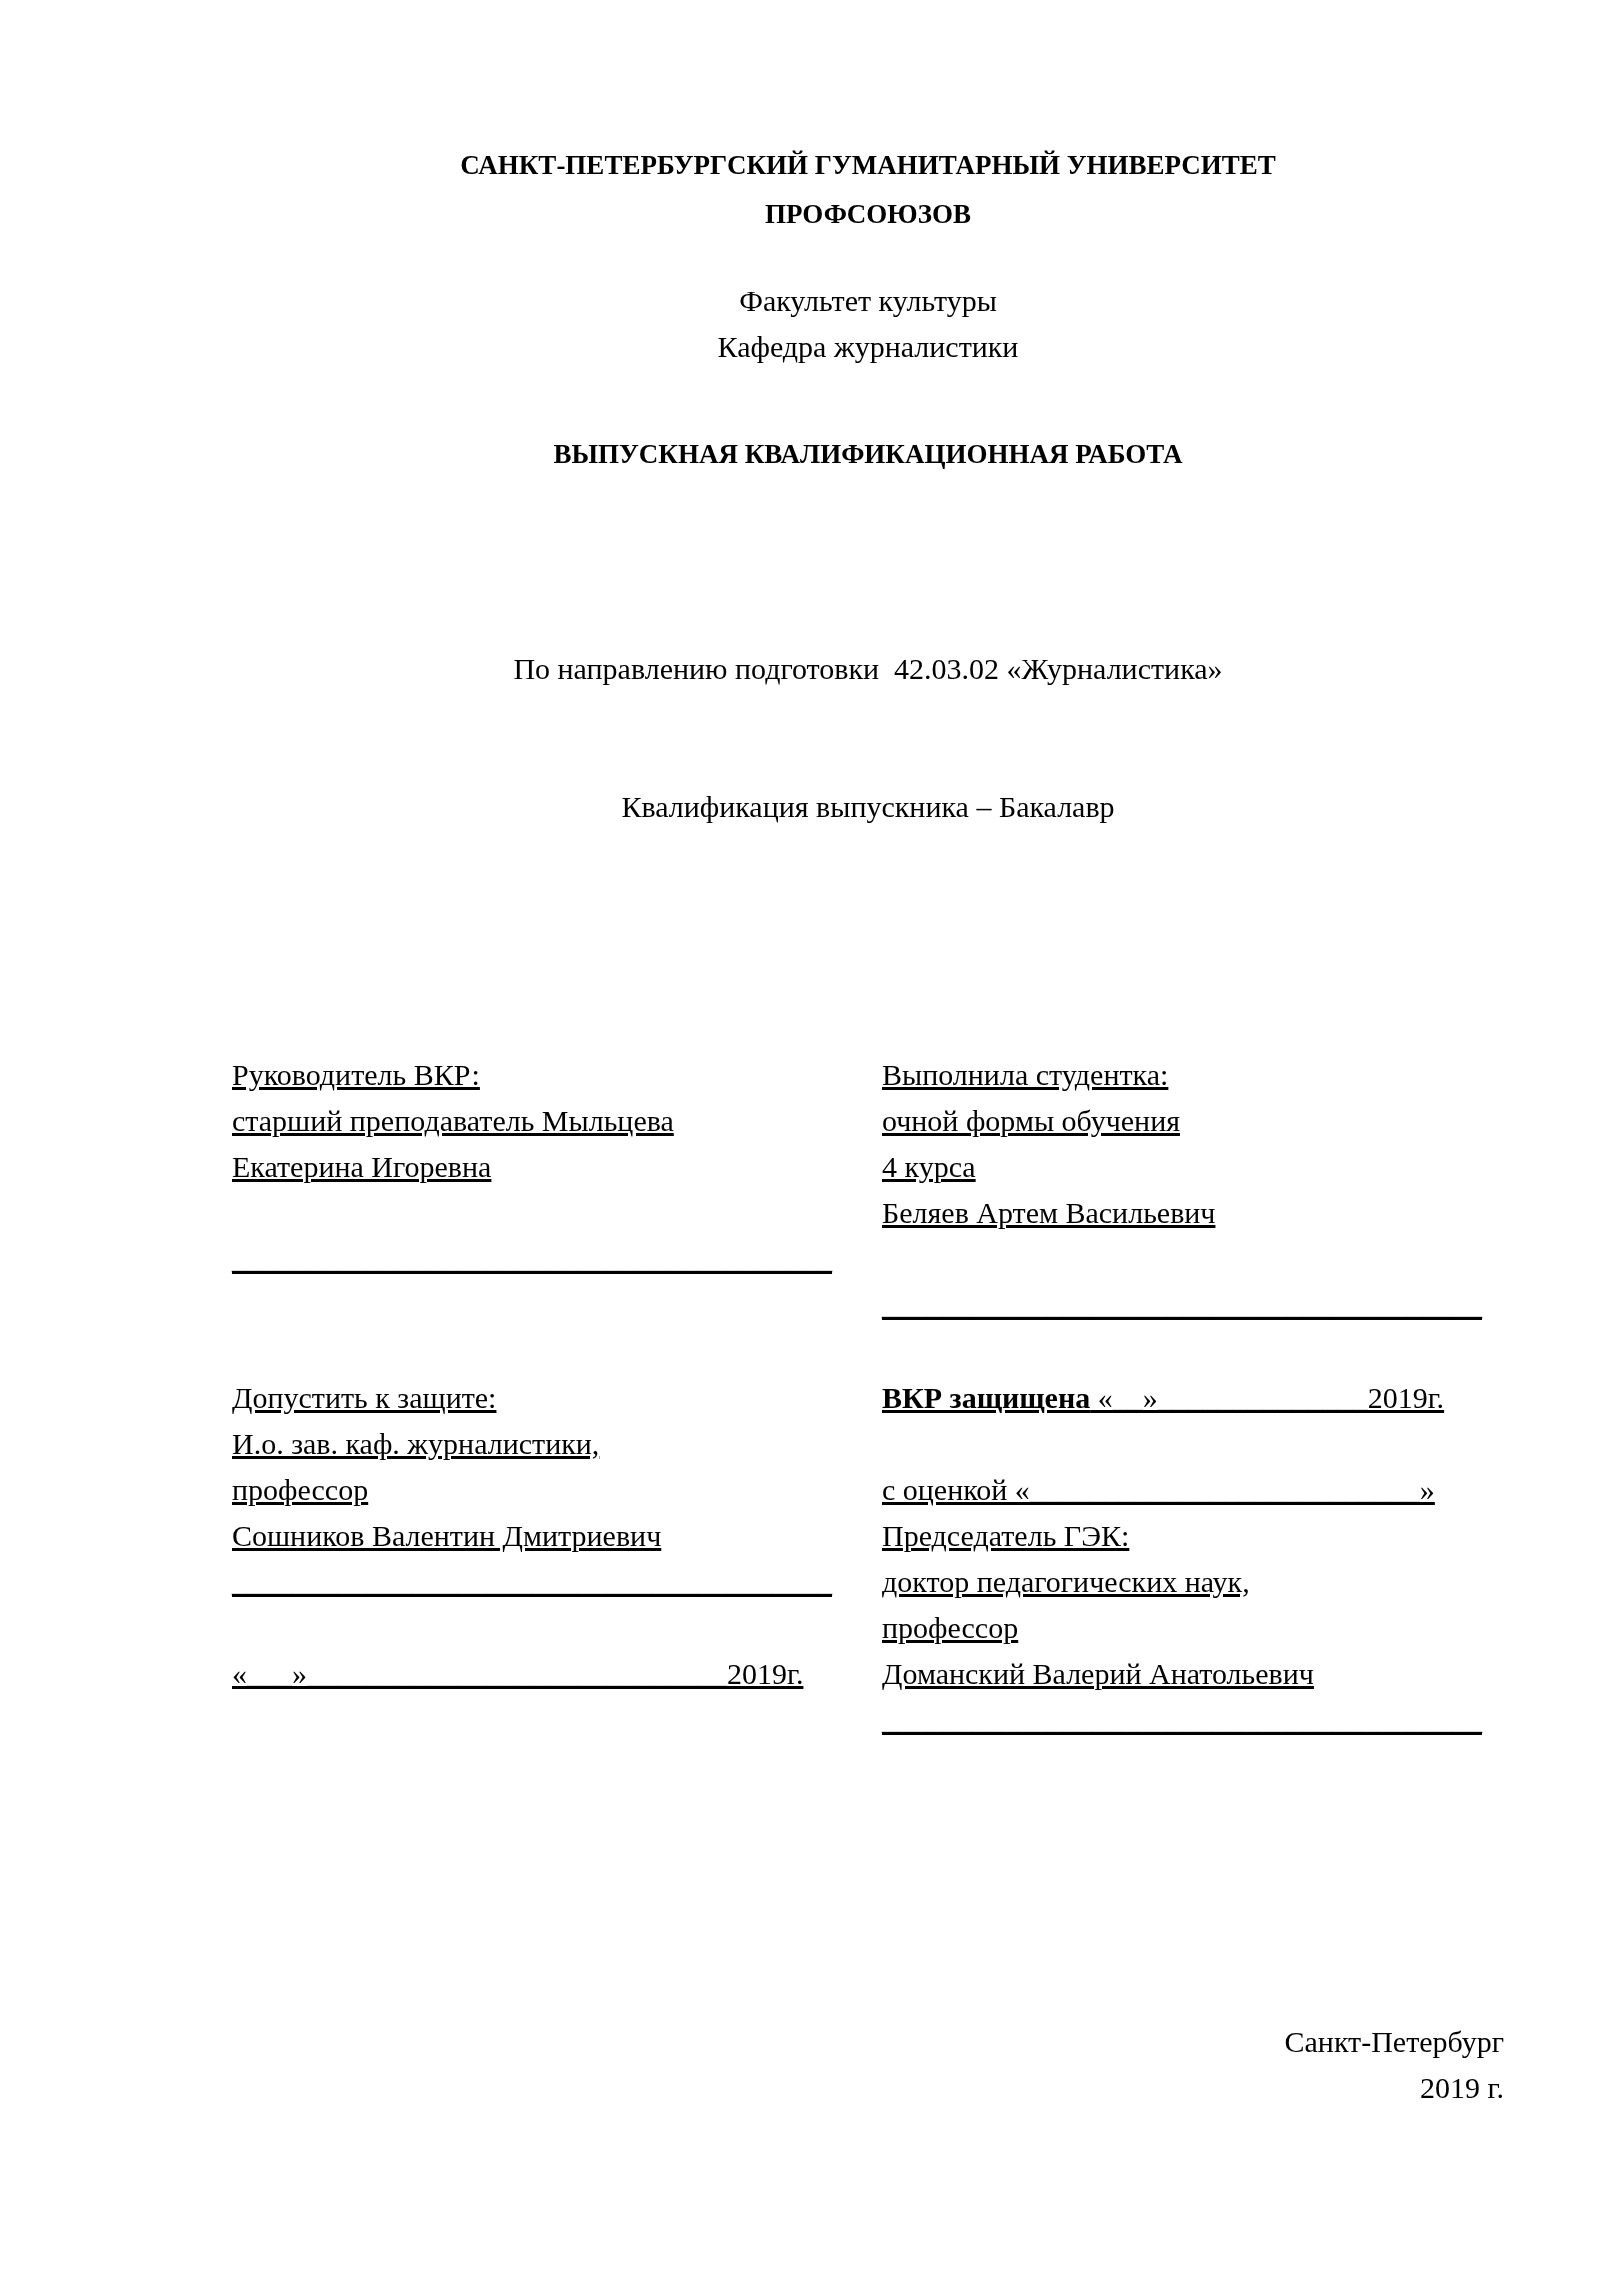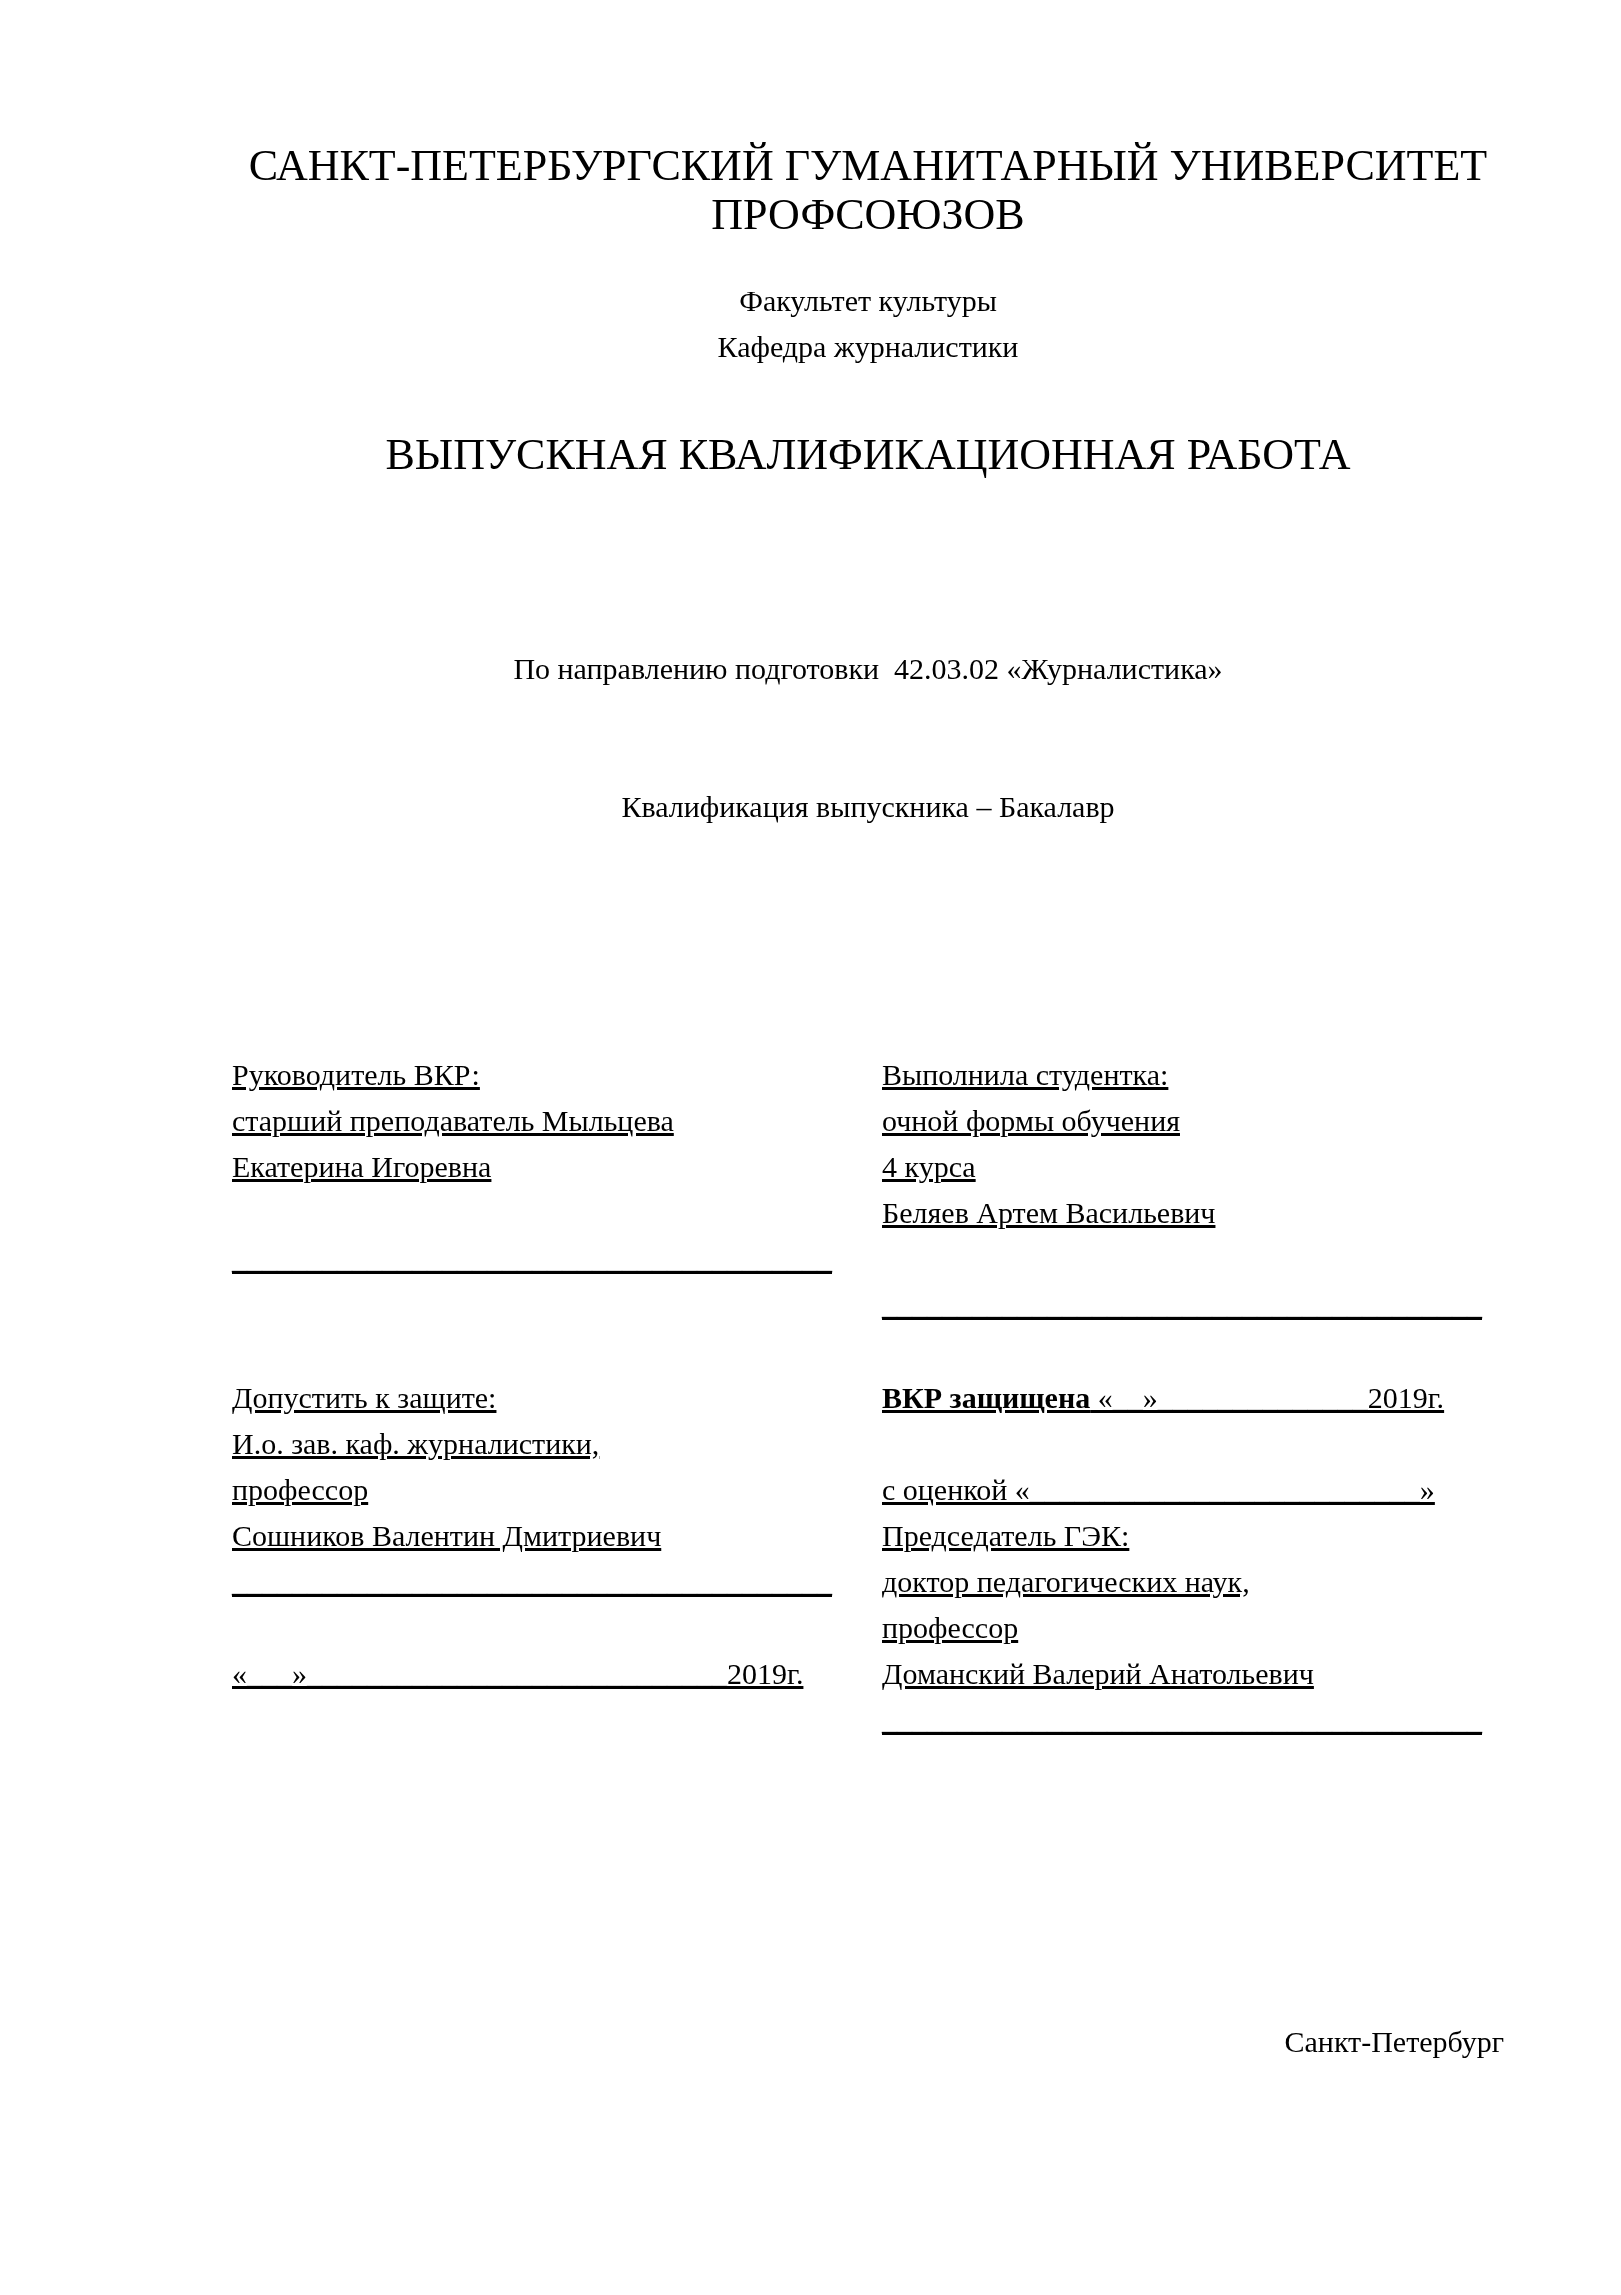--- a/index.html
+++ b/index.html
@@ -15,22 +15,22 @@
     background: #ffffff;
     color: #000000;
     font-family: "Liberation Serif", "DejaVu Serif", serif;
     font-size: 30px;
     line-height: 46px;
     padding: 141px 118px 0 232px;
     overflow: hidden;
   }
   .center { text-align: center; }
   .heading {
-    font-weight: normal;
-    font-size: 44px;
+    font-weight: bold;
+    font-size: 27px;
     line-height: 49px;
   }
   .sub-header { margin-top: 39px; }
   .work-type { margin-top: 60px; }
   .work-title { margin-top: 47px; }
   .direction { margin-top: 75px; white-space: pre-wrap; }
   .cols {
     display: grid;
     grid-template-columns: 650px 624px;
     align-items: start;
@@ -107,16 +107,17 @@
       <div>Председатель ГЭК:</div>
       <div>доктор педагогических наук,</div>
       <div>профессор</div>
       <div>Доманский Валерий Анатольевич</div>
       <div class="sig">________________________________________</div>
     </div>
   </div>
 
   <div class="footer">
     <div>Санкт-Петербург</div>
+    <div>2019 г.</div>
   </div>
 
 </div>
 
 
 </body></html>

